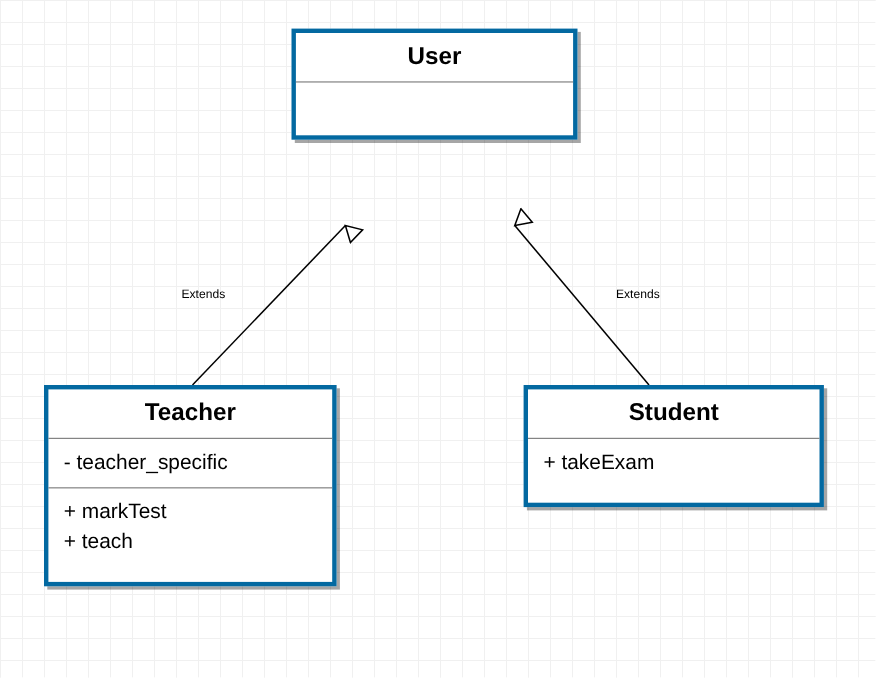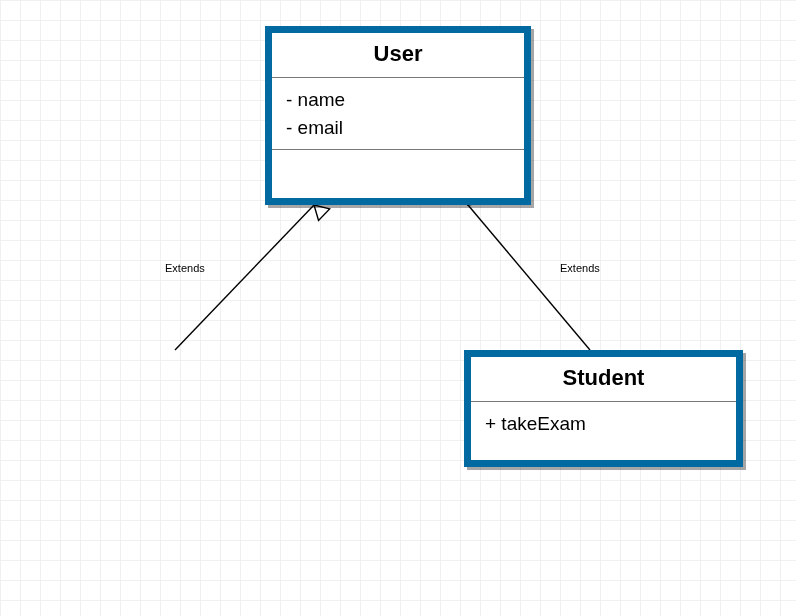--- a/index.html
+++ b/index.html
@@ -8,21 +8,21 @@
   .grid{position:absolute;inset:0;
     background-image:
       linear-gradient(to right,#f0f0f0 1px,transparent 1px),
       linear-gradient(to bottom,#f0f0f0 1px,transparent 1px),
       linear-gradient(to right,#e6e6e6 1px,transparent 1px),
       linear-gradient(to bottom,#e6e6e6 1px,transparent 1px);
     background-size:20px 20px,20px 20px,80px 80px,80px 80px;
     background-position:0 0,0 0,0 0,0 0}
   .canvas{position:relative;width:796px;height:616px}
   
-  .cls{position:absolute;background:#fff;border:7px solid #0369a1;
+  .cls{position:absolute;background:#fff;border:4px solid #0369a1;
     box-shadow:3px 3px 0 rgba(0,0,0,.35)}
   .cls .title{font-weight:700;text-align:center;font-size:22px;
     padding:8px 6px 10px;border-bottom:1px solid #777}
   .cls .sect{border-bottom:1px solid #777;font-size:19px;
     padding:8px 14px;line-height:1.45}
   .cls .sect:last-child{border-bottom:none}
   .cls .sect.empty{min-height:32px}
   
   .rel-label{position:absolute;font-size:11px}
   svg.connectors{position:absolute;inset:0;pointer-events:none}
@@ -39,29 +39,35 @@
       </marker>
     </defs>
 
     <line x1="175" y1="350" x2="314" y2="205" stroke="#000" stroke-width="1.4" marker-end="url(#tri)"></line>
 
     <line x1="590" y1="350" x2="468" y2="205" stroke="#000" stroke-width="1.4" marker-end="url(#tri)"></line>
   </svg>
 
   <div class="cls" style="left:265px;top:26px;width:252px">
     <div class="title">User</div>
-    <div class="sect">
-      <div>- name</div>
-      <div>- email</div>
-    </div>
     <div class="sect empty"></div>
   </div>
 
+  <div class="cls" style="left:40px;top:350px;width:258px">
+    <div class="title">Teacher</div>
+    <div class="sect">
+      <div>- teacher_specific</div>
+    </div>
+    <div class="sect" style="padding-bottom:22px">
+      <div>+ markTest</div>
+      <div>+ teach</div>
+    </div>
+  </div>
 
-  <div class="cls" style="left:464px;top:350px;width:265px">
+  <div class="cls" style="left:476px;top:350px;width:265px">
     <div class="title">Student</div>
     <div class="sect" style="padding-bottom:22px">
       <div>+ takeExam</div>
     </div>
   </div>
 
   <div class="rel-label" style="left:165px;top:262px">Extends</div>
   <div class="rel-label" style="left:560px;top:262px">Extends</div>
 </div>
 

